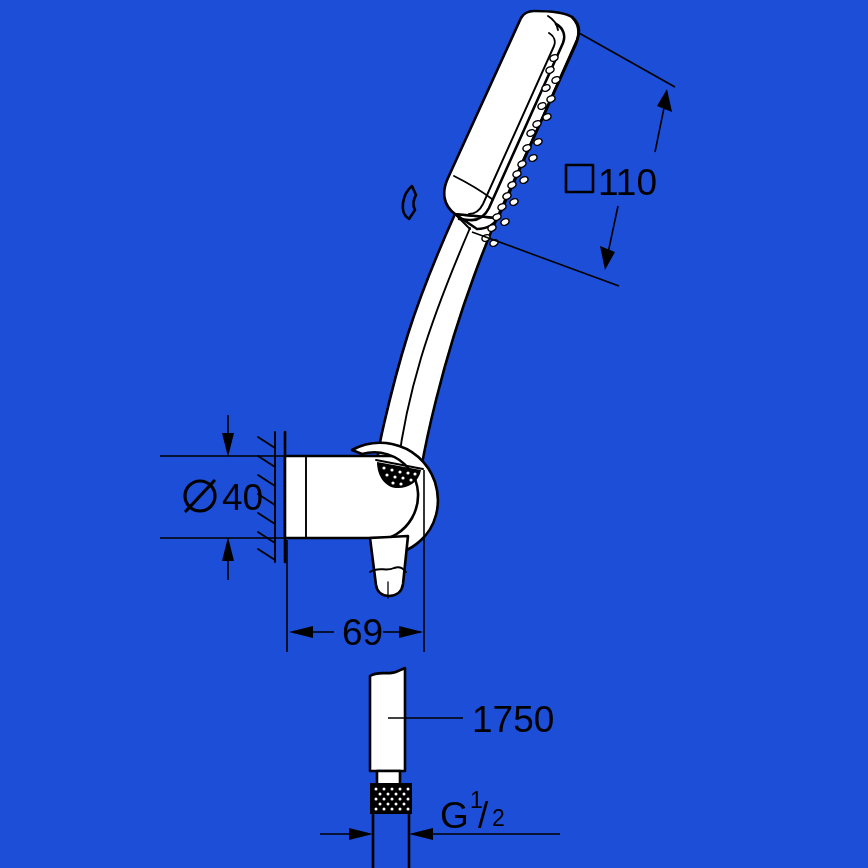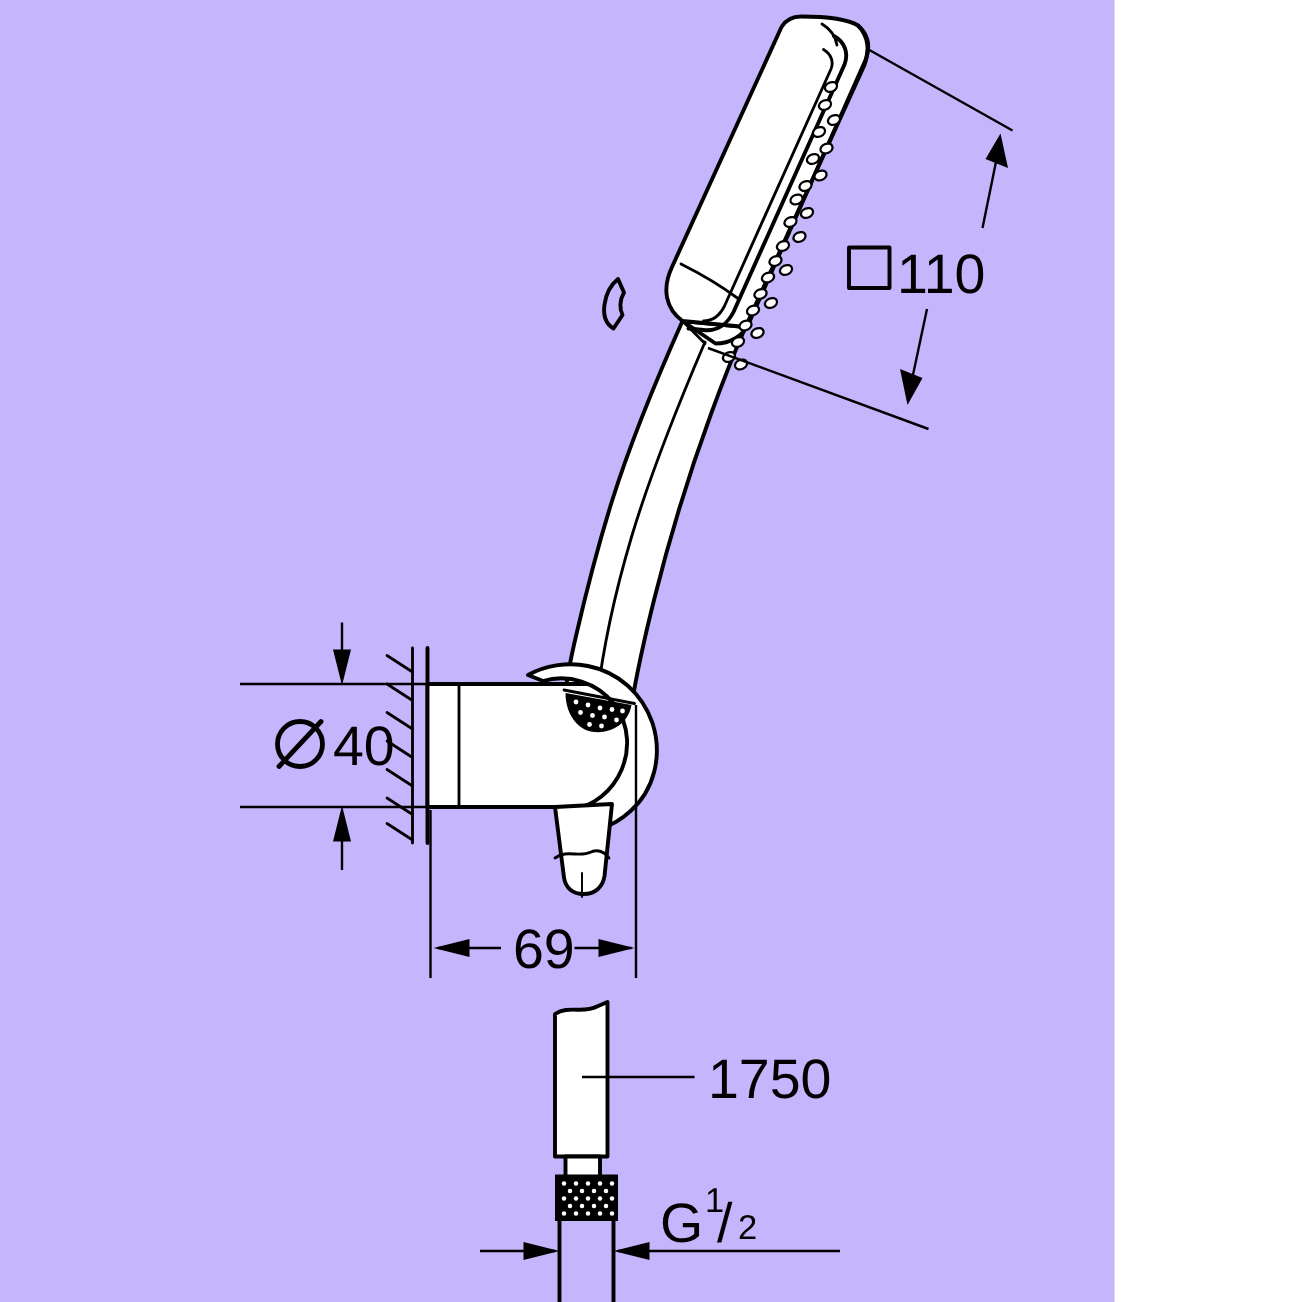--- a/index.html
+++ b/index.html
@@ -6,23 +6,23 @@
   html, body {
     margin: 0;
     padding: 0;
     background: #ffffff;
   }
   body {
     font-family: "Liberation Sans", sans-serif;
   }
   #drawing-root {
     position: relative;
-    width: 743px;
+    width: 868px;
     height: 868px;
-    background: #c4b5fd;
+    background: #1d4ed8;
     overflow: hidden;
   }
   #drawing-svg {
     display: block;
     width: 868px;
     height: 868px;
   }
   .outline {
     fill: none;
     stroke: #000000;

